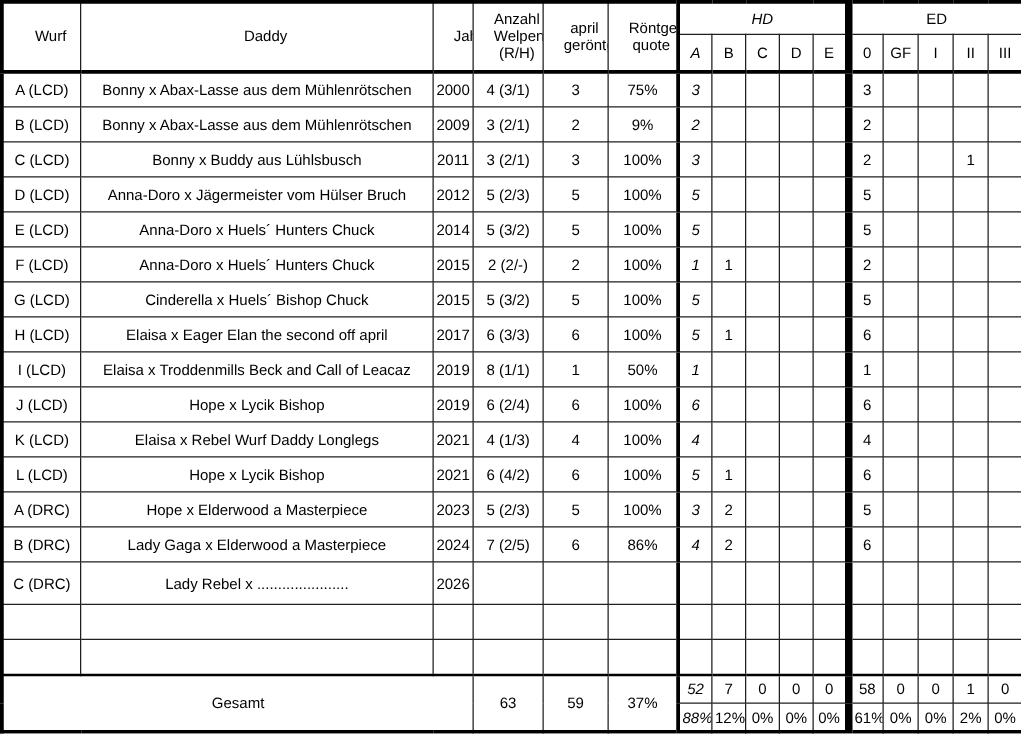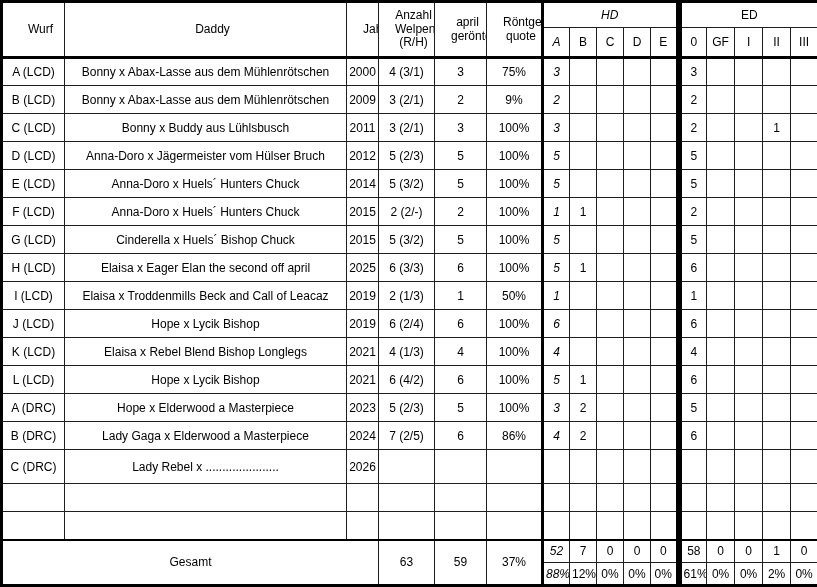--- a/index.html
+++ b/index.html
@@ -217,40 +217,40 @@
           <td class="c-hd"></td>
           <td class="c-ed thickL2">5</td>
           <td class="c-ed"></td>
           <td class="c-ed"></td>
           <td class="c-ed"></td>
           <td class="c-ed"></td>
         </tr>
         <tr>
           <td>H (LCD)</td>
           <td>Elaisa x Eager Elan the second off april</td>
-          <td>2025</td>
+          <td>2017</td>
           <td>6 (3/3)</td>
           <td>6</td>
           <td>100%</td>
           <td class="c-hd thickL">5</td>
           <td class="c-hd">1</td>
           <td class="c-hd"></td>
           <td class="c-hd"></td>
           <td class="c-hd"></td>
           <td class="c-ed thickL2">6</td>
           <td class="c-ed"></td>
           <td class="c-ed"></td>
           <td class="c-ed"></td>
           <td class="c-ed"></td>
         </tr>
         <tr>
           <td>I (LCD)</td>
           <td>Elaisa x Troddenmills Beck and Call of Leacaz</td>
           <td>2019</td>
-          <td>2 (1/3)</td>
+          <td>8 (1/1)</td>
           <td>1</td>
           <td>50%</td>
           <td class="c-hd thickL">1</td>
           <td class="c-hd"></td>
           <td class="c-hd"></td>
           <td class="c-hd"></td>
           <td class="c-hd"></td>
           <td class="c-ed thickL2">1</td>
           <td class="c-ed"></td>
           <td class="c-ed"></td>
@@ -270,21 +270,21 @@
           <td class="c-hd"></td>
           <td class="c-hd"></td>
           <td class="c-ed thickL2">6</td>
           <td class="c-ed"></td>
           <td class="c-ed"></td>
           <td class="c-ed"></td>
           <td class="c-ed"></td>
         </tr>
         <tr>
           <td>K (LCD)</td>
-          <td>Elaisa x Rebel Blend Bishop Longlegs</td>
+          <td>Elaisa x Rebel Wurf Daddy Longlegs</td>
           <td>2021</td>
           <td>4 (1/3)</td>
           <td>4</td>
           <td>100%</td>
           <td class="c-hd thickL">4</td>
           <td class="c-hd"></td>
           <td class="c-hd"></td>
           <td class="c-hd"></td>
           <td class="c-hd"></td>
           <td class="c-ed thickL2">4</td>

